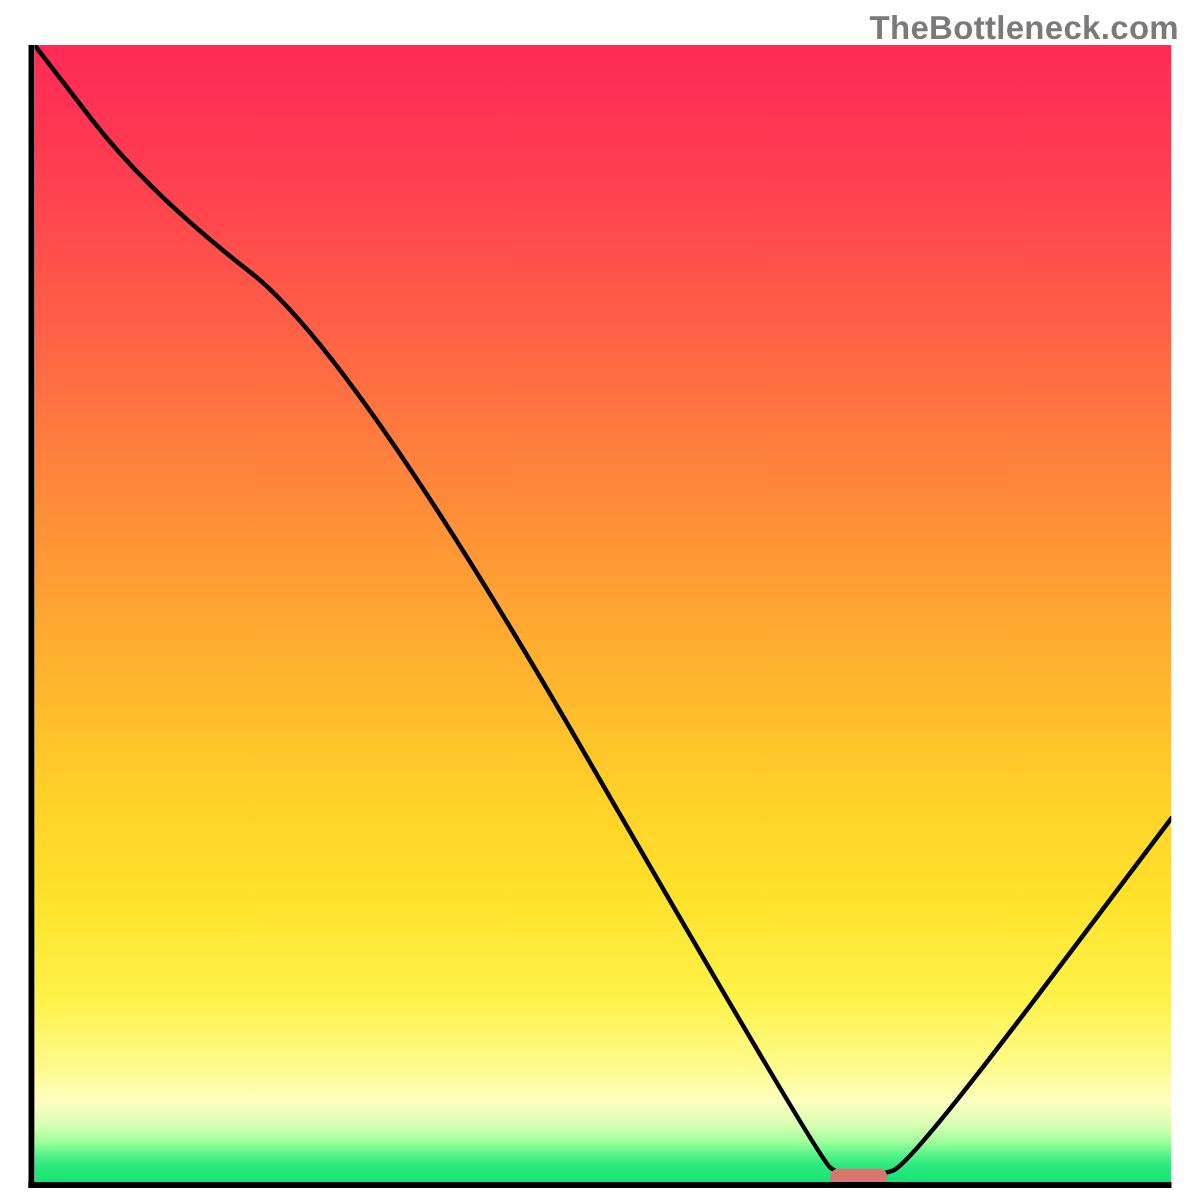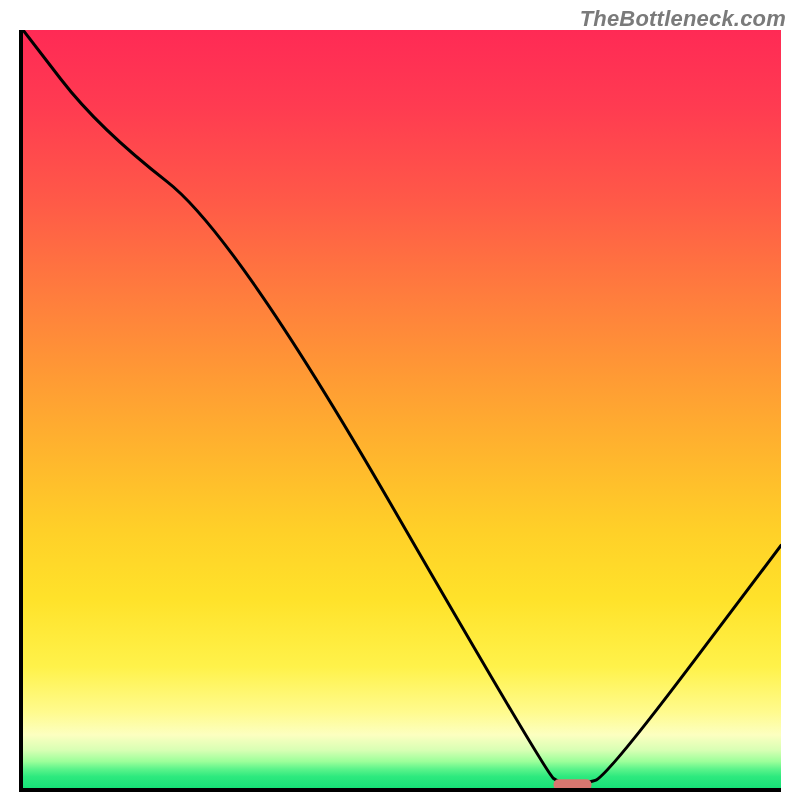--- a/index.html
+++ b/index.html
@@ -8,21 +8,20 @@
     width: 800px;
     height: 800px;
     background: #ffffff;
     font-family: Arial, Helvetica, sans-serif;
     overflow: hidden;
   }
   .wrap {
     position: relative;
     width: 800px;
     height: 800px;
-    font-style: italic;
   }
   .watermark {
     position: absolute;
     top: 6px;
     right: 14px;
     font-size: 22px;
     font-weight: 600;
     color: #7a7a7a;
     letter-spacing: 0.2px;
     z-index: 10;

